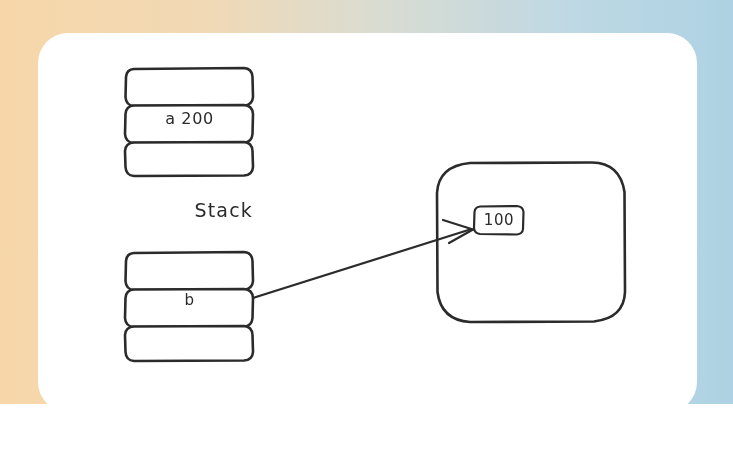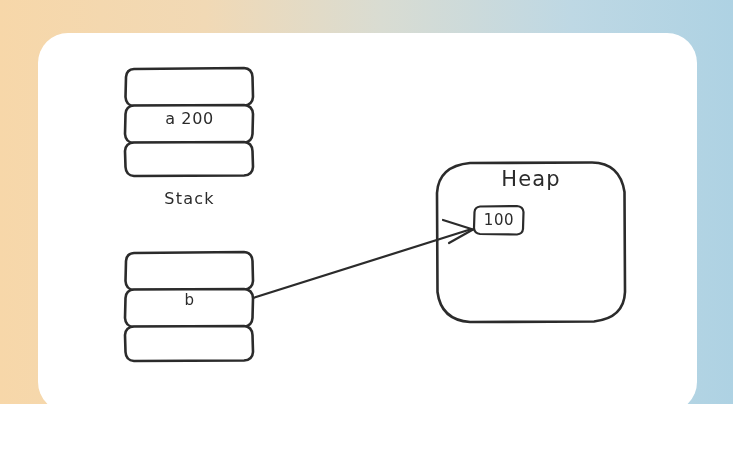--- a/index.html
+++ b/index.html
@@ -77,24 +77,24 @@
   }
   #stack-b-value {
     left: 126px;
     top: 291px;
     width: 127px;
     text-align: center;
     font-size: 15px;
   }
   #stack-label {
     left: 126px;
-    top: 189px;
+    top: 199px;
     width: 127px;
-    text-align: center;
-    font-size: 16px;
+    text-align: right;
+    font-size: 19px;
     letter-spacing: 1.2px;
   }
   #heap-label {
     left: 437px;
     top: 167px;
     width: 188px;
     text-align: center;
     font-size: 21px;
     letter-spacing: 1.2px;
   }
@@ -148,17 +148,16 @@
     </g>
 
   </svg>
 
   <div class="hand-text" id="stack-a-value">a 200</div>
 
   <div class="hand-text" id="stack-label">Stack</div>
 
   <div class="hand-text" id="stack-b-value">b</div>
 
-  <div class="hand-text" id="heap-label">Heap</div>
 
   <div class="hand-text" id="heap-object-value">100</div>
 
 </div>
 
 </body></html>

